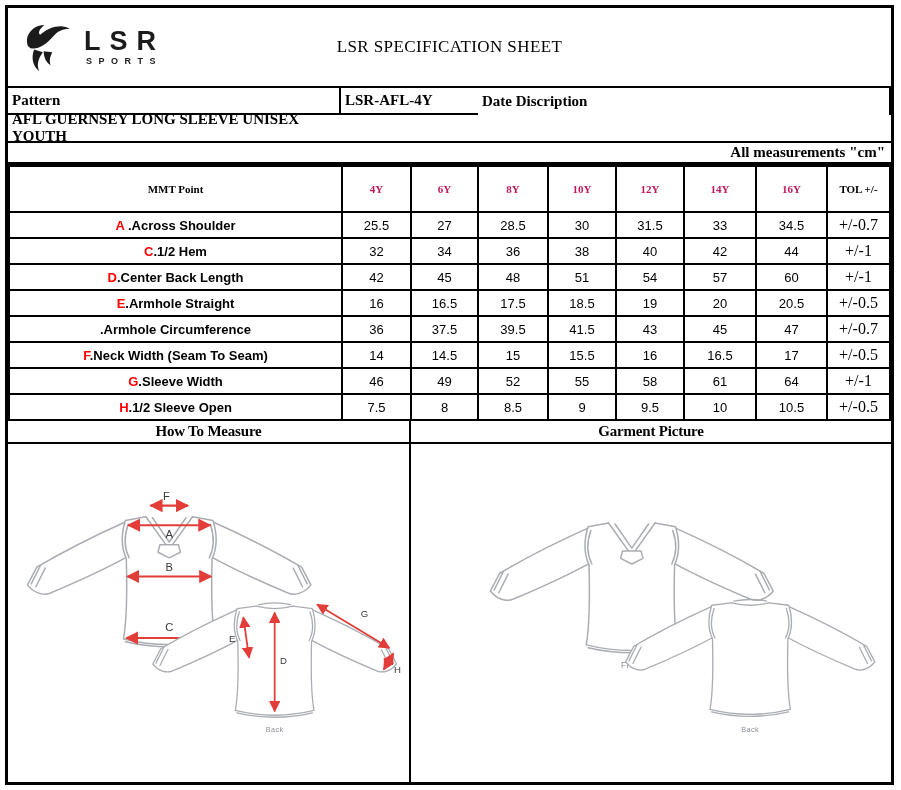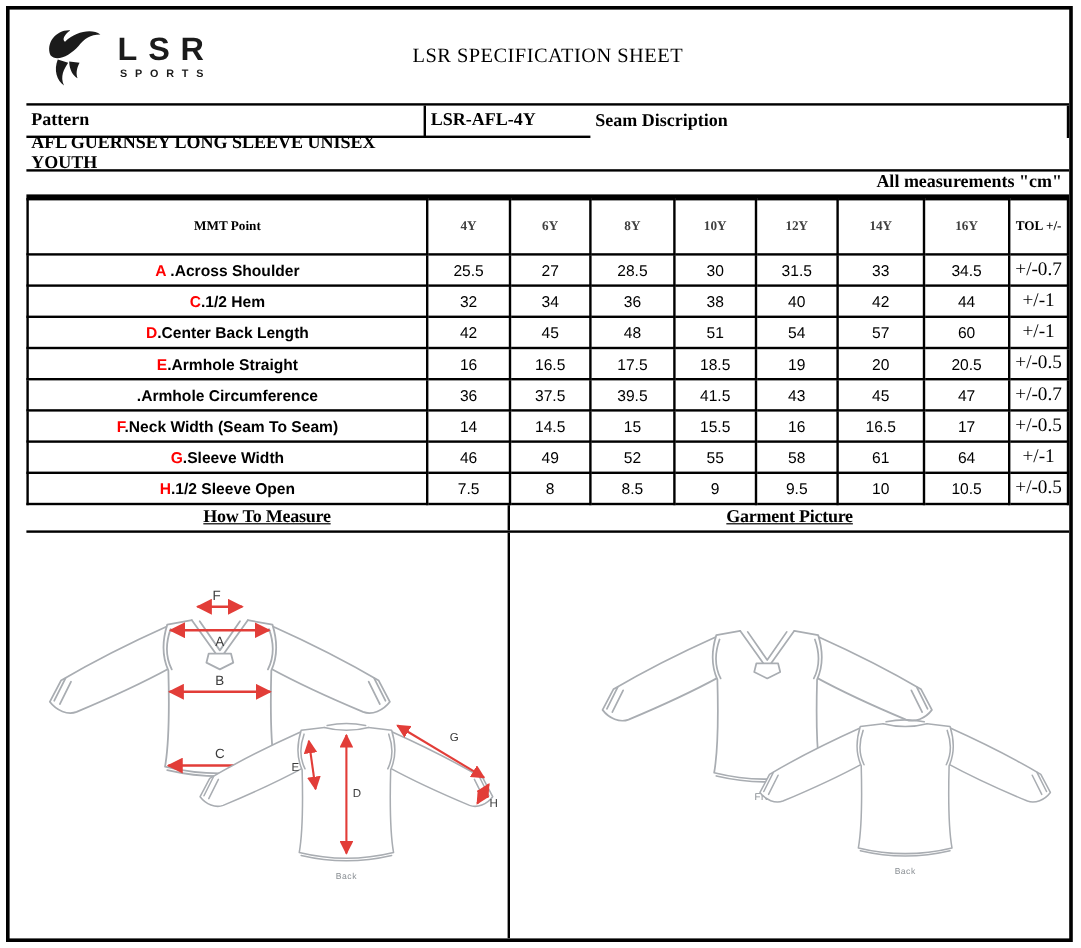--- a/index.html
+++ b/index.html
@@ -1,18 +1,18 @@
 <!DOCTYPE html>
 <html><head>
 <meta charset="utf-8">
 <style>
   html,body{margin:0;padding:0;background:#fff;}
   body{width:901px;height:790px;position:relative;font-family:"Liberation Serif",serif;color:#000;}
   *{box-sizing:border-box;}
-  .page{position:absolute;left:5px;top:5px;width:889px;height:780px;border:3px solid #000;background:#fff;display:flex;flex-direction:column;overflow:hidden;padding-left:14px;}
+  .page{position:absolute;left:5px;top:5px;width:889px;height:780px;border:3px solid #000;background:#fff;display:flex;flex-direction:column;overflow:hidden;}
 
   
   .header-row{height:80px;border-bottom:2px solid #000;position:relative;display:flex;align-items:center;flex:none;}
   .logo{display:flex;align-items:center;margin-left:14px;gap:10px;}
   .logo svg{display:block;}
   .logo-text{display:flex;flex-direction:column;align-items:flex-start;}
   .logo-lsr{font-family:"Liberation Sans",sans-serif;font-size:27px;font-weight:700;letter-spacing:9px;line-height:26px;color:#1b1b1b;}
   .logo-sports{font-family:"Liberation Sans",sans-serif;font-size:9px;font-weight:700;letter-spacing:6.5px;color:#1b1b1b;margin-top:2px;margin-left:2px;}
   .title{position:absolute;left:0;right:0;text-align:center;font-size:17px;font-weight:400;letter-spacing:.4px;}
 
@@ -24,30 +24,30 @@
   .cell-pvalue{border-bottom:2px solid #000;}
   .cell-slabel{border-right:2px solid #000;}
 
   
   .units-row{height:24px;border-top:2px solid #000;border-bottom:3px solid #000;display:flex;align-items:center;justify-content:flex-end;padding-right:6px;font-size:15px;font-weight:700;flex:none;}
 
   
   table.mmt{width:100%;border-collapse:collapse;table-layout:fixed;flex:none;}
   table.mmt th,table.mmt td{border:2px solid #000;text-align:center;vertical-align:middle;padding:0;}
   table.mmt th{height:46px;font-size:11px;font-weight:700;}
-  th.size-h{color:#404040;}
+  th.size-h{color:#be185d;}
   th.tol-h{font-size:14px;}
   table.mmt td{height:26px;}
   td.pt{text-align:left;font-family:"Liberation Sans",sans-serif;font-size:13px;font-weight:700;padding-left:3px;white-space:pre;}
   td.pt .letter{color:#ff0000;}
   td.val{font-family:"Liberation Sans",sans-serif;font-size:13px;}
   td.tol{font-size:16px;}
 
   
-  .bottom-headers{display:grid;grid-template-columns:403px 1fr;height:23px;border-bottom:2px solid #000;flex:none;text-decoration:underline;}
+  .bottom-headers{display:grid;grid-template-columns:403px 1fr;height:23px;border-bottom:2px solid #000;flex:none;}
   .bottom-headers > div{display:flex;align-items:center;justify-content:center;font-size:15px;font-weight:700;letter-spacing:-.2px;}
   .bh-left{border-right:2px solid #000;}
   .pictures{display:grid;grid-template-columns:403px 1fr;flex:1;min-height:0;}
   .pic-left{border-right:2px solid #000;position:relative;}
   .pic{width:100%;height:100%;display:block;}
 
   .art{stroke:#a9adb2;stroke-width:1.6;fill:none;stroke-linejoin:round;stroke-linecap:round;}
   .artf{stroke:#a9adb2;stroke-width:1.6;fill:#fff;stroke-linejoin:round;}
   .fillonly{fill:#fff;stroke:none;}
   .arrow{stroke:#e23d38;stroke-width:2.2;fill:none;}
@@ -103,21 +103,21 @@
         <div class="logo-lsr">LSR</div>
         <div class="logo-sports">SPORTS</div>
       </div>
     </div>
     <div class="title">LSR SPECIFICATION SHEET</div>
   </div>
 
   <div class="meta-grid">
     <div class="cell-plabel">Pattern</div>
     <div class="cell-pvalue">LSR-AFL-4Y</div>
-    <div class="cell-slabel">Seam Discription</div>
+    <div class="cell-slabel">Date Discription</div>
     <div class="cell-svalue">AFL GUERNSEY LONG SLEEVE UNISEX YOUTH</div>
   </div>
 
   <div class="units-row">All measurements "cm"</div>
 
   <table class="mmt">
     <colgroup>
       <col style="width:333px">
         <col style="width:69px">
         <col style="width:67px">

